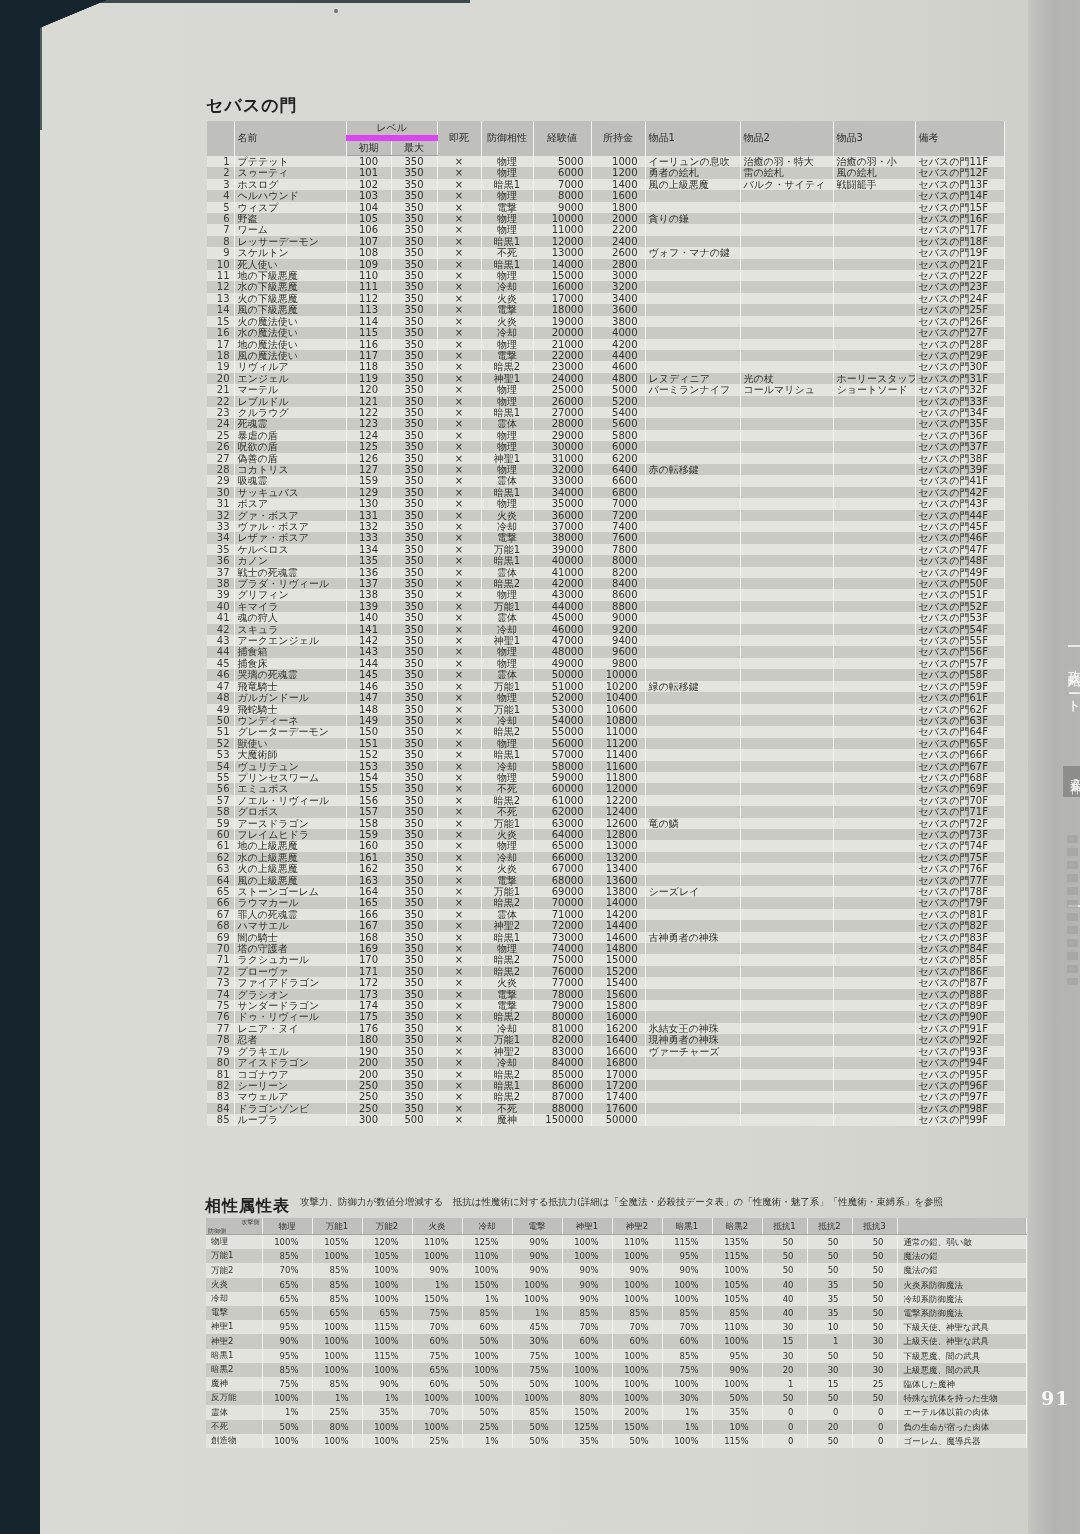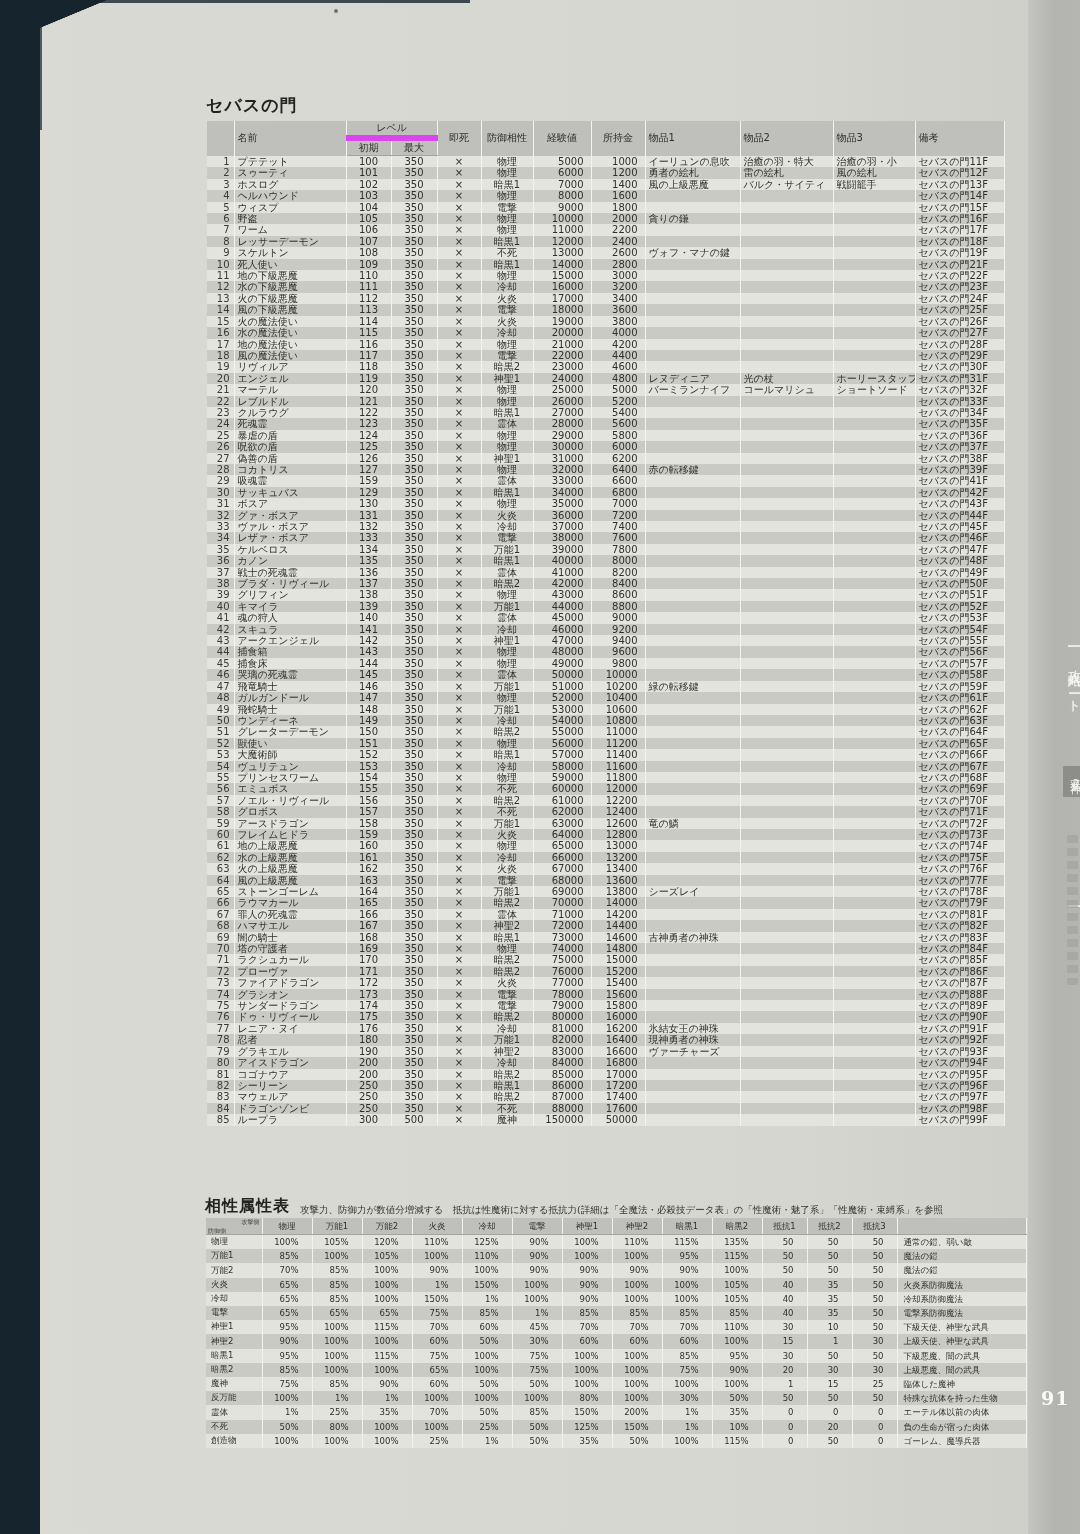--- a/index.html
+++ b/index.html
@@ -27,21 +27,21 @@
   .faint-text { position:absolute; left:1027px; top:835px; width:11px; height:150px; opacity:.55;
           background:repeating-linear-gradient(180deg,#9d9e9a 0 8px, transparent 8px 13px);
           border-radius:2px; }
   .page-num { position:absolute; left:1001px; top:1387px; color:#fbfbf6;
           font-family:"DejaVu Serif","Liberation Serif",serif; font-size:19px; font-weight:bold;
           letter-spacing:1px; }
 
   
   .title1 { position:absolute; left:166px; top:94px; font-size:17px; font-weight:bold; color:#222220;
           letter-spacing:1px; }
-  .title2-wrap { position:absolute; left:165px; top:1196px; display:flex; align-items:flex-end; }
+  .title2-wrap { position:absolute; left:165px; top:1196px; display:flex; align-items:flex-start; }
   .title2 { font-size:16px; font-weight:bold; color:#222220; letter-spacing:1px; }
   .subtitle2 { font-size:9.5px; color:#33332f; margin-left:10px; }
 
   
   table { border-collapse:collapse; table-layout:fixed; }
   th,td { overflow:hidden; white-space:nowrap; font-weight:normal; color:#30302b;
           border-right:1px solid rgba(250,250,245,.7); }
 
   
   .m-table { position:absolute; left:167px; top:121px; width:797px; background:#e4e4df;

